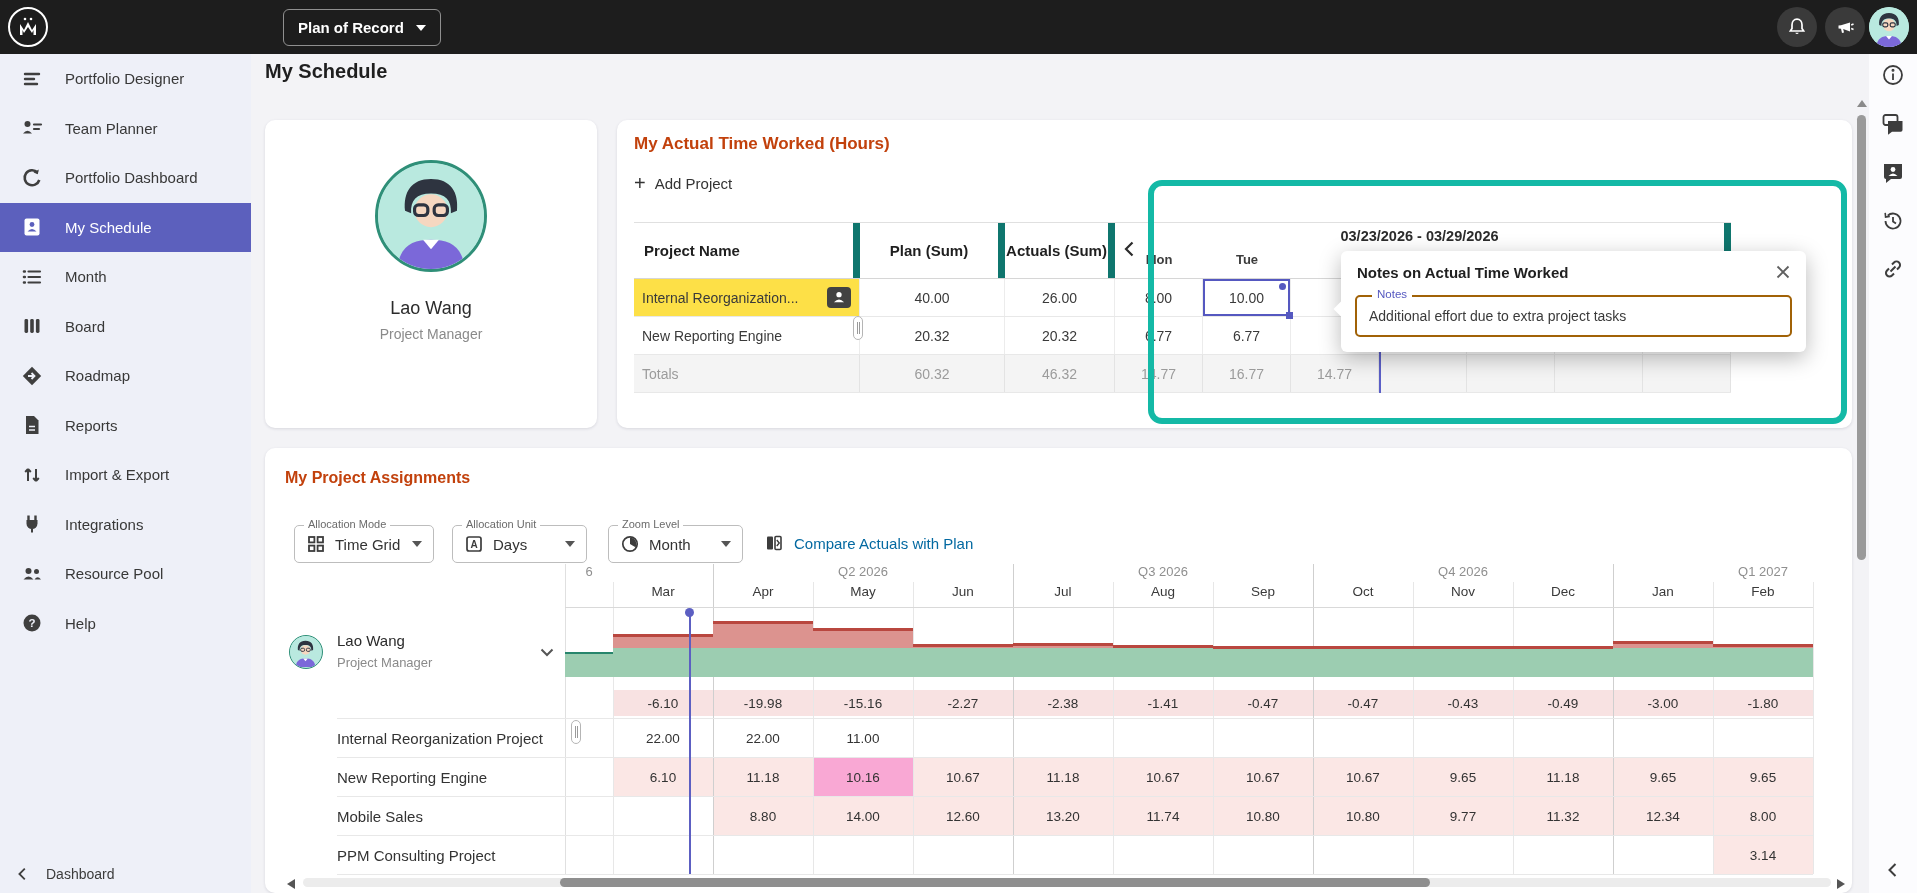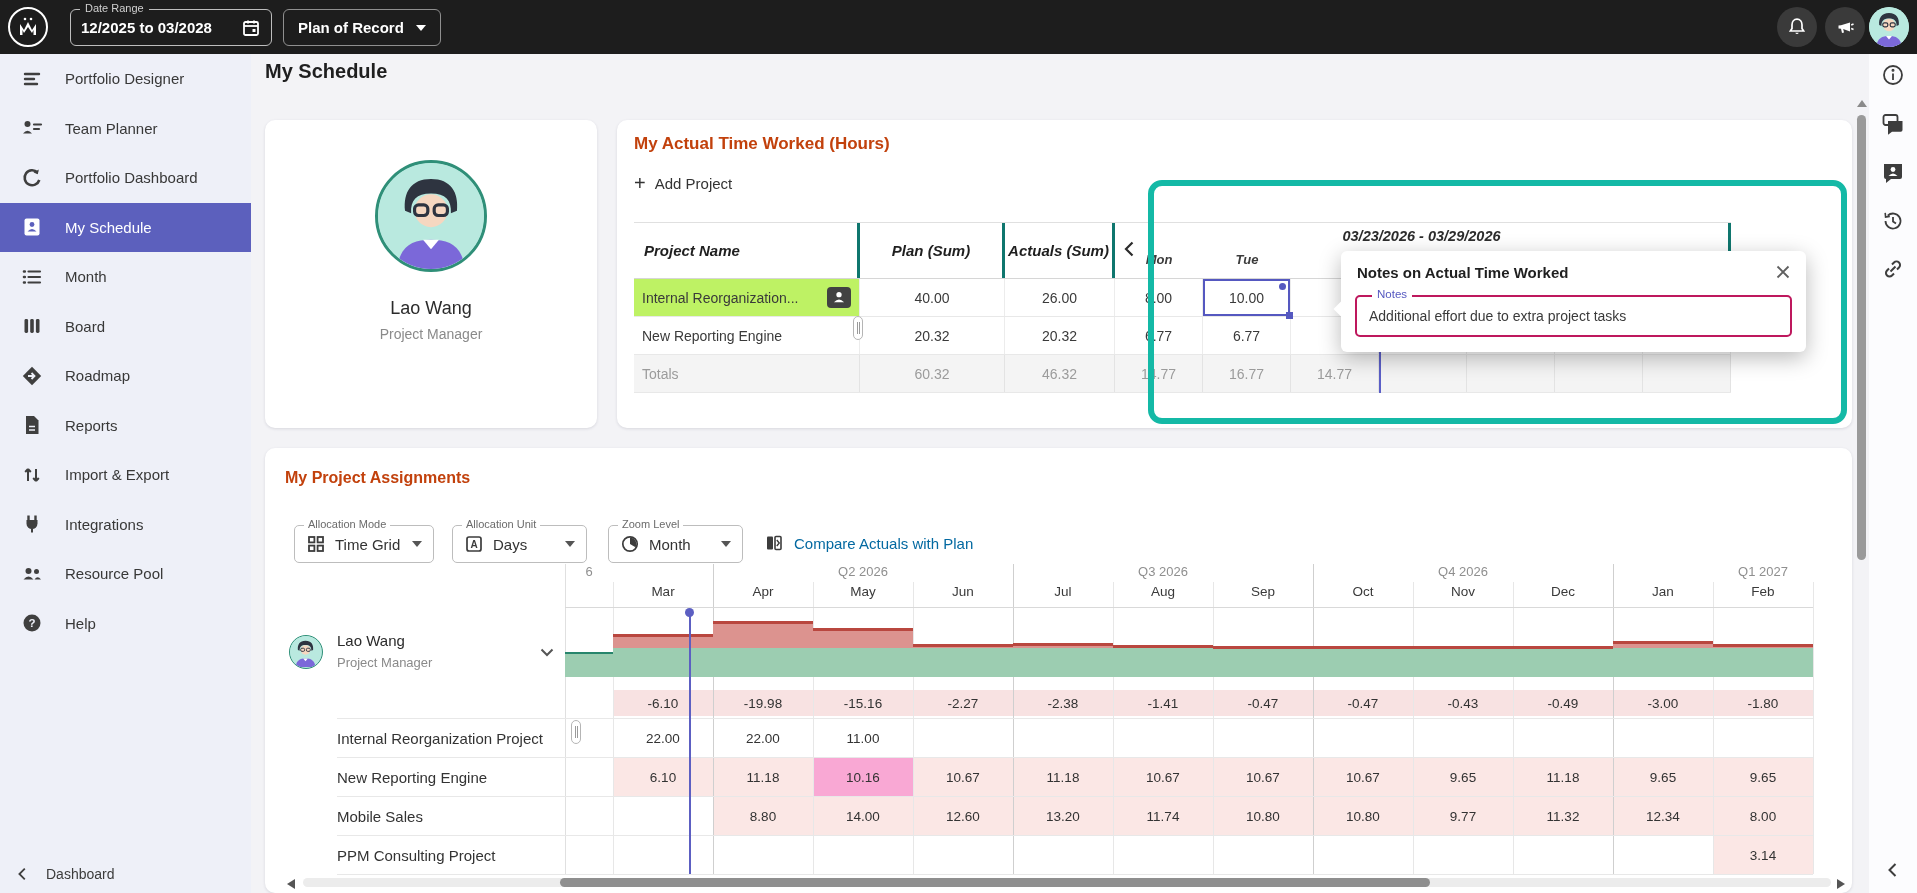--- a/index.html
+++ b/index.html
@@ -38,45 +38,45 @@
   .big-avatar { position:absolute; left:110px; top:40px; width:112px; height:112px; border-radius:50%; border:3px solid #2f8f78; overflow:hidden; background:#b9e9df; }
   .pc-name { position:absolute; left:0; right:0; top:178px; text-align:center; font-size:18px; font-weight:500; color:#2b2b2b; }
   .pc-role { position:absolute; left:0; right:0; top:206px; text-align:center; font-size:14px; color:#8a8a8a; }
 
   
   #time-card { left:366px; top:66px; width:1235px; height:308px; }
   .addproj { position:absolute; left:17px; top:54px; display:flex; align-items:center; gap:9px; font-size:15px; font-weight:500; color:#333; cursor:pointer; }
   .addproj .plus { font-size:20px; font-weight:400; line-height:18px; }
   .twtable { position:absolute; left:17px; top:102px; width:1097px; }
   .tw-head { display:grid; grid-template-columns:226px 145px 110px 616px; height:57px; border-top:1px solid #e0e0e0; border-bottom:1px solid #d6d6d6; }
-  .hc { display:flex; align-items:center; justify-content:center; font-size:15px; font-weight:bold; color:#1f1f1f; border-right:3px solid #0f766e;font-style:italic; }
+  .hc { display:flex; align-items:center; justify-content:center; font-size:15px; font-weight:bold; color:#1f1f1f; border-right:7px solid #0f766e; }
   .hc.first { justify-content:flex-start; padding-left:10px; }
   .days-head { position:relative; }
   .weeklabel { position:absolute; left:0; right:0; top:5px; text-align:center; font-size:14.5px; font-weight:bold; color:#2c2c2c; }
   .dayh { position:absolute; bottom:0; height:26px; width:88px; text-align:center; font-size:13px; color:#3c3c3c; }
   .prevweek { position:absolute; left:5px; top:16px; width:20px; height:20px; color:#2c2c2c; cursor:pointer; }
   .twrow { display:grid; grid-template-columns:226px 145px 110px repeat(7,88px); height:38px; border-bottom:1px solid #e8e8e8; }
   .tc { display:flex; align-items:center; justify-content:center; font-size:14px; color:#3a3a3a; border-right:1px solid #ececec; position:relative; }
   .tc.name { justify-content:flex-start; padding:0 8px; gap:8px; }
-  .tc.name.hl { background:#bef264;justify-content:flex-end; }
+  .tc.name.hl { background:#fde047;justify-content:flex-end; }
   .notebtn { margin-left:auto; width:24px; height:21px; background:#424242; border-radius:4px; display:flex; align-items:center; justify-content:center; cursor:pointer; flex:0 0 24px; }
   .totals .tc { background:#f4f4f4; color:#9b9b9b; border-right-color:#e3e3e3; }
   .selc { box-shadow:inset 0 0 0 2px #5558c0; }
   .selc::after { content:""; position:absolute; right:4px; top:4px; width:7px; height:7px; border-radius:50%; background:#5558c0; }
   .selc::before { content:""; position:absolute; right:-3px; bottom:-3px; width:7px; height:7px; background:#5558c0; z-index:3; }
   .vline { position:absolute; left:762px; top:159px; width:2px; height:114px; background:#5b5fc7; }
   .pill { position:absolute; width:10px; height:24px; background:#fff; border:1px solid #b5b5b5; border-radius:5px; z-index:4; cursor:col-resize; }
   .pill::before, .pill::after { content:""; position:absolute; top:5px; bottom:5px; width:1px; background:#9a9a9a; }
   .pill::before { left:2.5px; } .pill::after { right:2.5px; }
   .teal { position:absolute; left:531px; top:60px; width:699px; height:244px; border:6px solid #14b9a6; border-radius:14px; z-index:8; pointer-events:none; }
   .popup { position:absolute; left:724px; top:131px; width:465px; height:101px; background:#fff; border-radius:6px; box-shadow:0 6px 22px rgba(0,0,0,.28); z-index:10; }
   .popup::before { content:""; position:absolute; left:-5px; top:52px; width:12px; height:12px; background:#fff; transform:rotate(45deg); }
   .popup-title { position:absolute; left:16px; top:13px; font-size:15px; font-weight:bold; color:#1f1f1f; }
   .popup-close { position:absolute; right:13px; top:11px; width:20px; height:20px; color:#5f5f5f; cursor:pointer; }
-  .notesbox { position:absolute; left:14px; right:14px; top:44px; height:42px; border:2px solid #be185d; border-radius:5px; }
+  .notesbox { position:absolute; left:14px; right:14px; top:44px; height:42px; border:2px solid #a16207; border-radius:5px; }
   .notesbox .flabel { position:absolute; top:-9px; left:15px; background:#fff; padding:0 5px; font-size:11.5px; color:#5558c0; }
   .notesbox input { position:absolute; inset:0; border:0; outline:none; padding:0 12px; font-size:14px; color:#3a3a3a; font-family:"Liberation Sans",sans-serif; background:transparent; }
 
   
   #assign-card { left:14px; top:394px; width:1587px; height:445px; overflow:hidden; }
   .selbox { position:absolute; top:77px; height:38px; border:1px solid #bdbdbd; border-radius:5px; background:#fff; display:flex; align-items:center; gap:9px; padding:0 11px; cursor:pointer; }
   .selbox .flabel { position:absolute; top:-8px; left:9px; background:#fff; font-size:11px; color:#6b6b6b; padding:0 4px; white-space:nowrap; }
   .selbox .val { font-size:15px; color:#333; }
   .selbox .s-icon, .cmp .s-icon { width:20px; height:20px; color:#3c3c3c; }
   .selbox .caret { color:#555; margin-left:4px; }
@@ -104,33 +104,20 @@
 
 <div class="topbar">
   <div class="logo">
     <svg width="24" height="24" viewBox="0 0 24 24">
         <g fill="#fff">
           <circle cx="9" cy="4" r="1.3"></circle>
           <circle cx="15" cy="4" r="1.3"></circle>
           <path d="M4 20 L4 9 L8 15 L12 7 L16 15 L20 9 L20 20 L17.5 20 L17.5 15 L16 18 L12 12 L8 18 L6.5 15 L6.5 20 Z"></path>
         </g>
       </svg>
-  </div>
-  <div class="drbox">
-    <span class="flabel">Date Range</span>
-    <span class="val">12/2025 to 03/2028</span>
-    <span style="margin-left:auto">
-      <svg width="20" height="20" viewBox="0 0 20 20" fill="none" stroke="#fff" stroke-width="1.8">
-          <rect x="3" y="4" width="14" height="13" rx="1.5"></rect>
-          <line x1="3" y1="8" x2="17" y2="8"></line>
-          <line x1="7" y1="2.5" x2="7" y2="5.5"></line>
-          <line x1="13" y1="2.5" x2="13" y2="5.5"></line>
-          <rect x="11.5" y="11" width="3" height="3" fill="#fff" stroke="none"></rect>
-        </svg>
-    </span>
   </div>
   <div class="scen">
     <span>Plan of Record</span>
     <span class="caret" style="color:#fff"></span>
   </div>
   <div class="tb-circle" style="left:1777px">
     <span>
       <svg width="20" height="20" viewBox="0 0 20 20" fill="#fff">
           <path d="M10 2.2c-3 0-5 2.3-5 5.6v3.7L3.4 14 h13.2 L15 11.5 V7.8 c0-3.3-2-5.6-5-5.6z" fill="none" stroke="#fff" stroke-width="1.7"></path>
           <path d="M8.3 15.8 a1.8 1.8 0 0 0 3.4 0 z"></path>

